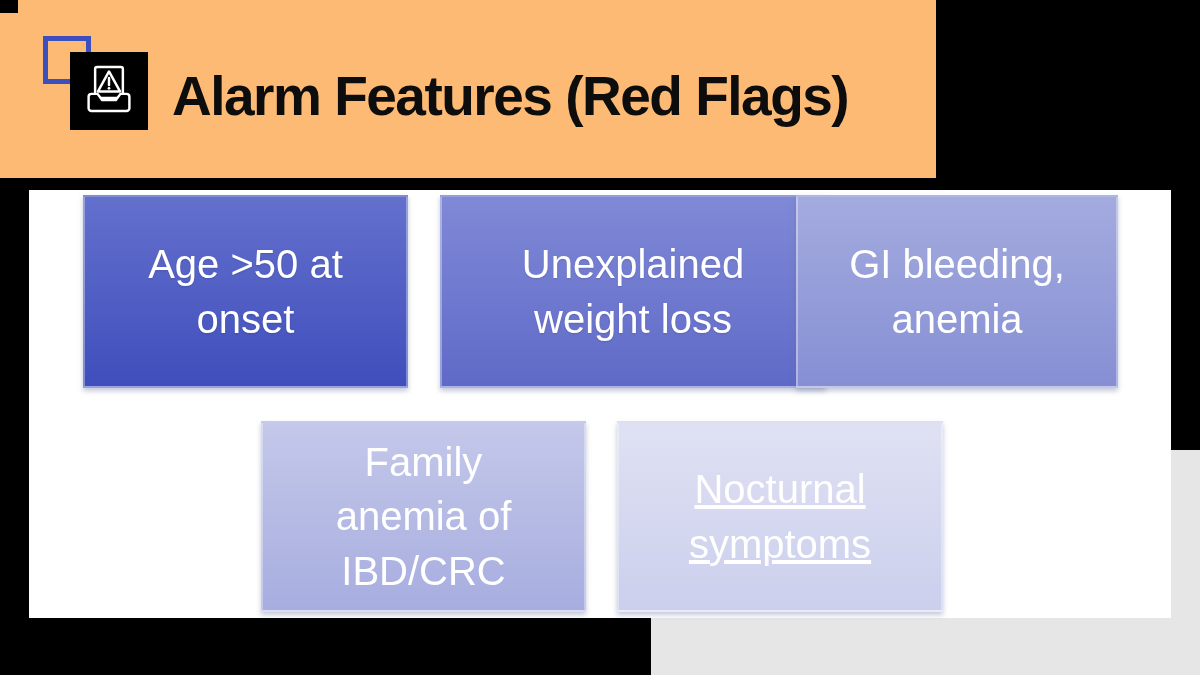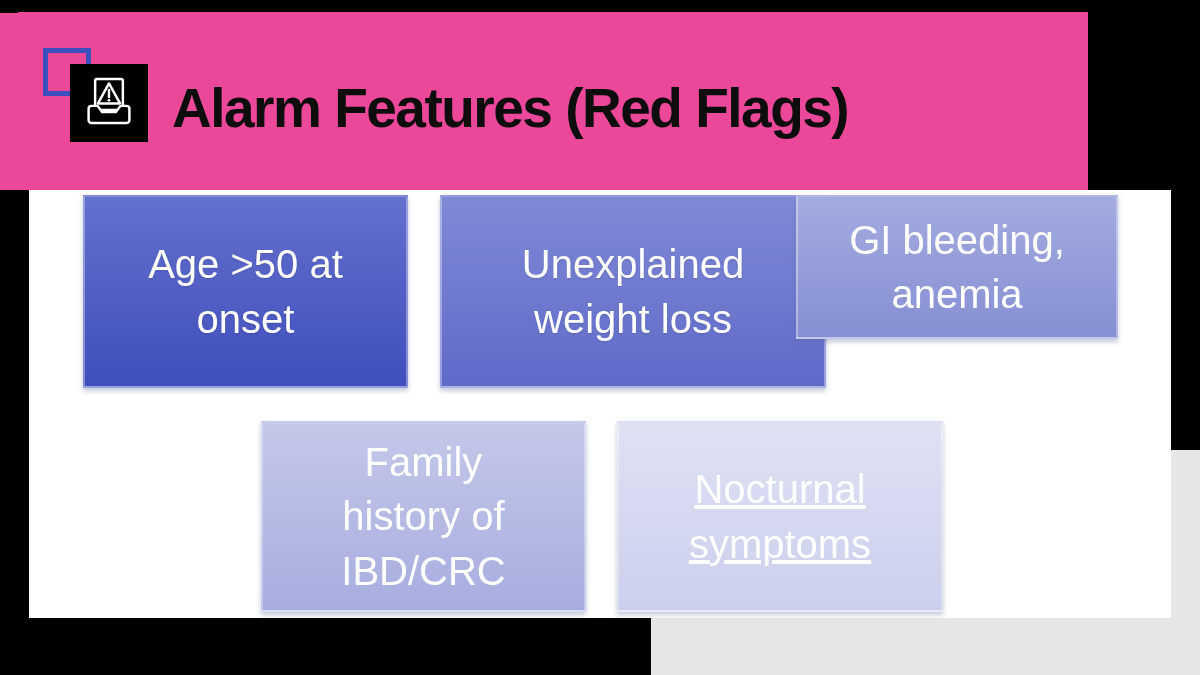--- a/index.html
+++ b/index.html
@@ -5,23 +5,23 @@
   * { margin: 0; padding: 0; box-sizing: border-box; }
   html, body { width: 1200px; height: 675px; overflow: hidden; }
   body {
     background: #000;
     font-family: "Liberation Sans", sans-serif;
     position: relative;
   }
 
   
   .header {
-    position: absolute; left: 0; top: 12px;
-    width: 1088px; height: 178px;
-    background: #ec4899;
+    position: absolute; left: 0; top: 0;
+    width: 936px; height: 178px;
+    background: #fdba74;
   }
   .corner-notch {
     position: absolute; left: 0; top: 0;
     width: 18px; height: 13px;
     background: #000;
   }
   .content {
     position: absolute; left: 29px; top: 190px;
     width: 1142px; height: 428px;
     background: #ffffff;
@@ -70,21 +70,21 @@
     text-align: center;
     color: #ffffff;
     font-size: 40px;
     line-height: 1.36;
     white-space: pre-line;
     border: 2px solid rgba(255,255,255,0.35);
     box-shadow: 0 3px 5px rgba(90,100,150,0.35);
   }
   .box.b1 { left: 83px;  top: 195px; width: 325px; height: 193px; }
   .box.b2 { left: 440px; top: 195px; width: 386px; height: 193px; }
-  .box.b3 { left: 796px; top: 195px; width: 322px; height: 144px; }
+  .box.b3 { left: 796px; top: 195px; width: 322px; height: 193px; }
   .box.b4 { left: 261px; top: 421px; width: 325px; height: 191px; }
   .box.b5 { left: 617px; top: 421px; width: 326px; height: 191px; text-decoration: underline; }
   .box.b1, .box.b2 { text-shadow: 0 1px 2px rgba(0,0,0,0.12); }
 </style>
 </head>
 <body>
 
 <div class="header">
   <div class="emblem-outline"></div>
   <div class="emblem-square">
@@ -110,16 +110,16 @@
 <div class="gray-right"></div>
 <div class="gray-bottom"></div>
 
 <div class="box b1" style="background: linear-gradient(rgb(100, 112, 205), rgb(63, 78, 188));">Age &gt;50 at
 onset</div>
 <div class="box b2" style="background: linear-gradient(rgb(128, 137, 214), rgb(95, 106, 200));">Unexplained
 weight loss</div>
 <div class="box b3" style="background: linear-gradient(rgb(164, 171, 223), rgb(134, 143, 212));">GI bleeding,
 anemia</div>
 <div class="box b4" style="background: linear-gradient(rgb(196, 200, 234), rgb(167, 173, 223));">Family
-history of
+anemia of
 IBD/CRC</div>
 <div class="box b5" style="background: linear-gradient(rgb(223, 225, 243), rgb(203, 207, 236));">Nocturnal
 symptoms</div>
 
 </body></html>

